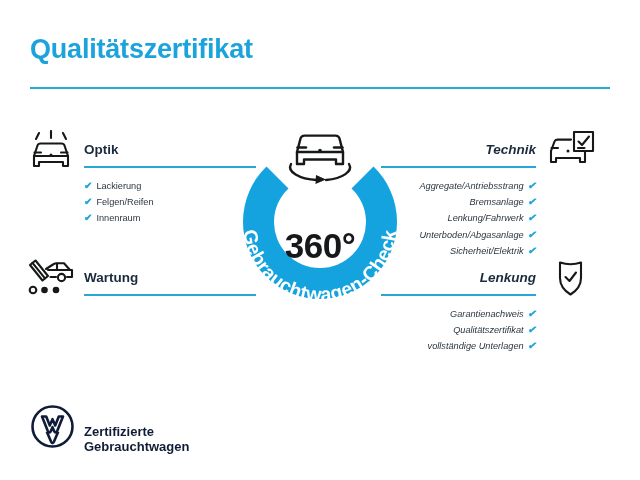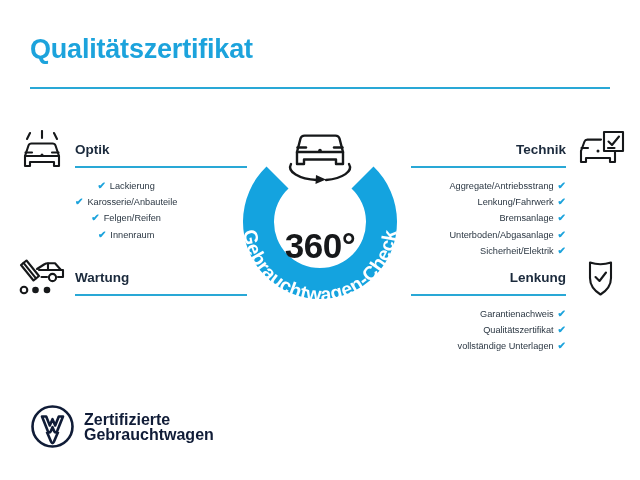--- a/index.html
+++ b/index.html
@@ -38,22 +38,22 @@
     top: 87px;
     width: 580px;
     height: 2px;
     background: #29A8D6;
   }
 
   
   .quad {
     position: absolute;
   }
-  .quad-left  { left: 17px; }
-  .quad-right { left: 392px; }
+  .quad-left  { left: 26px; }
+  .quad-right { left: 362px; font-style: italic; }
   .row-top    { top: 130px; }
   .row-bottom { top: 258px; }
 
   .quad-inner {
     position: relative;
     width: 234px;
     height: 120px;
   }
 
   .sect-icon {
@@ -88,21 +88,21 @@
   .sect-list {
     position: absolute;
     top: 48px;
     list-style: none;
     margin: 0;
     padding: 0;
     font-size: 9.2px;
     line-height: 15.2px;
     color: #2A3642;
   }
-  .quad-left .sect-list  { left: 58px;  text-align: center; }
+  .quad-left .sect-list  { left: 58px;  text-align: left; }
   .quad-right .sect-list { right: 60px; text-align: right; }
 
   .sect-list li {
     white-space: nowrap;
   }
   .tick {
     color: #1CA3DC;
     font-weight: bold;
     font-size: 10px;
     display: inline-block;
@@ -131,22 +131,22 @@
   .vw-mark {
     position: absolute;
     left: 0px;
     top: 0px;
     width: 45px;
     height: 45px;
   }
   .footer-text {
     position: absolute;
     left: 54px;
-    top: 8px;
-    font-size: 16px;
+    top: 20px;
+    font-size: 13px;
     line-height: 15px;
     font-weight: bold;
     color: #101C37;
     white-space: nowrap;
   }
 </style>
 </head>
 <body>
 
 <div class="page">
@@ -167,21 +167,20 @@
             <line x1="8.5" y1="22.5" x2="15" y2="22.5"></line>
             <line x1="35" y1="22.5" x2="41.5" y2="22.5"></line>
           </g>
           <circle cx="25" cy="25" r="1.5" fill="#16181A"></circle>
         </svg>
       </div>
       <div class="sect-head">Optik</div>
       <div class="sect-rule"></div>
       <ul class="sect-list">
         <li><span class="tick">✔</span><span>Lackierung</span></li>
-        <li><span class="tick">✔</span><span>Karosserie/Anbauteile</span></li>
         <li><span class="tick">✔</span><span>Felgen/Reifen</span></li>
         <li><span class="tick">✔</span><span>Innenraum</span></li>
       </ul>
     </div>
   </div>
 
   <div class="quad quad-right row-top">
     <div class="quad-inner">
       <div class="sect-icon">
         <svg viewBox="0 0 52 44" width="52" height="44">
@@ -193,22 +192,22 @@
             <rect x="30" y="2" width="19" height="19"></rect>
             <polyline points="34.5,11.5 38,15 45,6.5"></polyline>
           </g>
           <circle cx="24" cy="21" r="1.5" fill="#16181A"></circle>
         </svg>
       </div>
       <div class="sect-head">Technik</div>
       <div class="sect-rule"></div>
       <ul class="sect-list">
         <li><span>Aggregate/Antriebsstrang</span><span class="tick">✔</span></li>
+        <li><span>Bremsanlage</span><span class="tick">✔</span></li>
         <li><span>Lenkung/Fahrwerk</span><span class="tick">✔</span></li>
-        <li><span>Bremsanlage</span><span class="tick">✔</span></li>
         <li><span>Unterboden/Abgasanlage</span><span class="tick">✔</span></li>
         <li><span>Sicherheit/Elektrik</span><span class="tick">✔</span></li>
       </ul>
     </div>
   </div>
 
   <div class="quad quad-left row-bottom">
     <div class="quad-inner">
       <div class="sect-icon">
         <svg viewBox="0 0 52 44" width="52" height="44">

